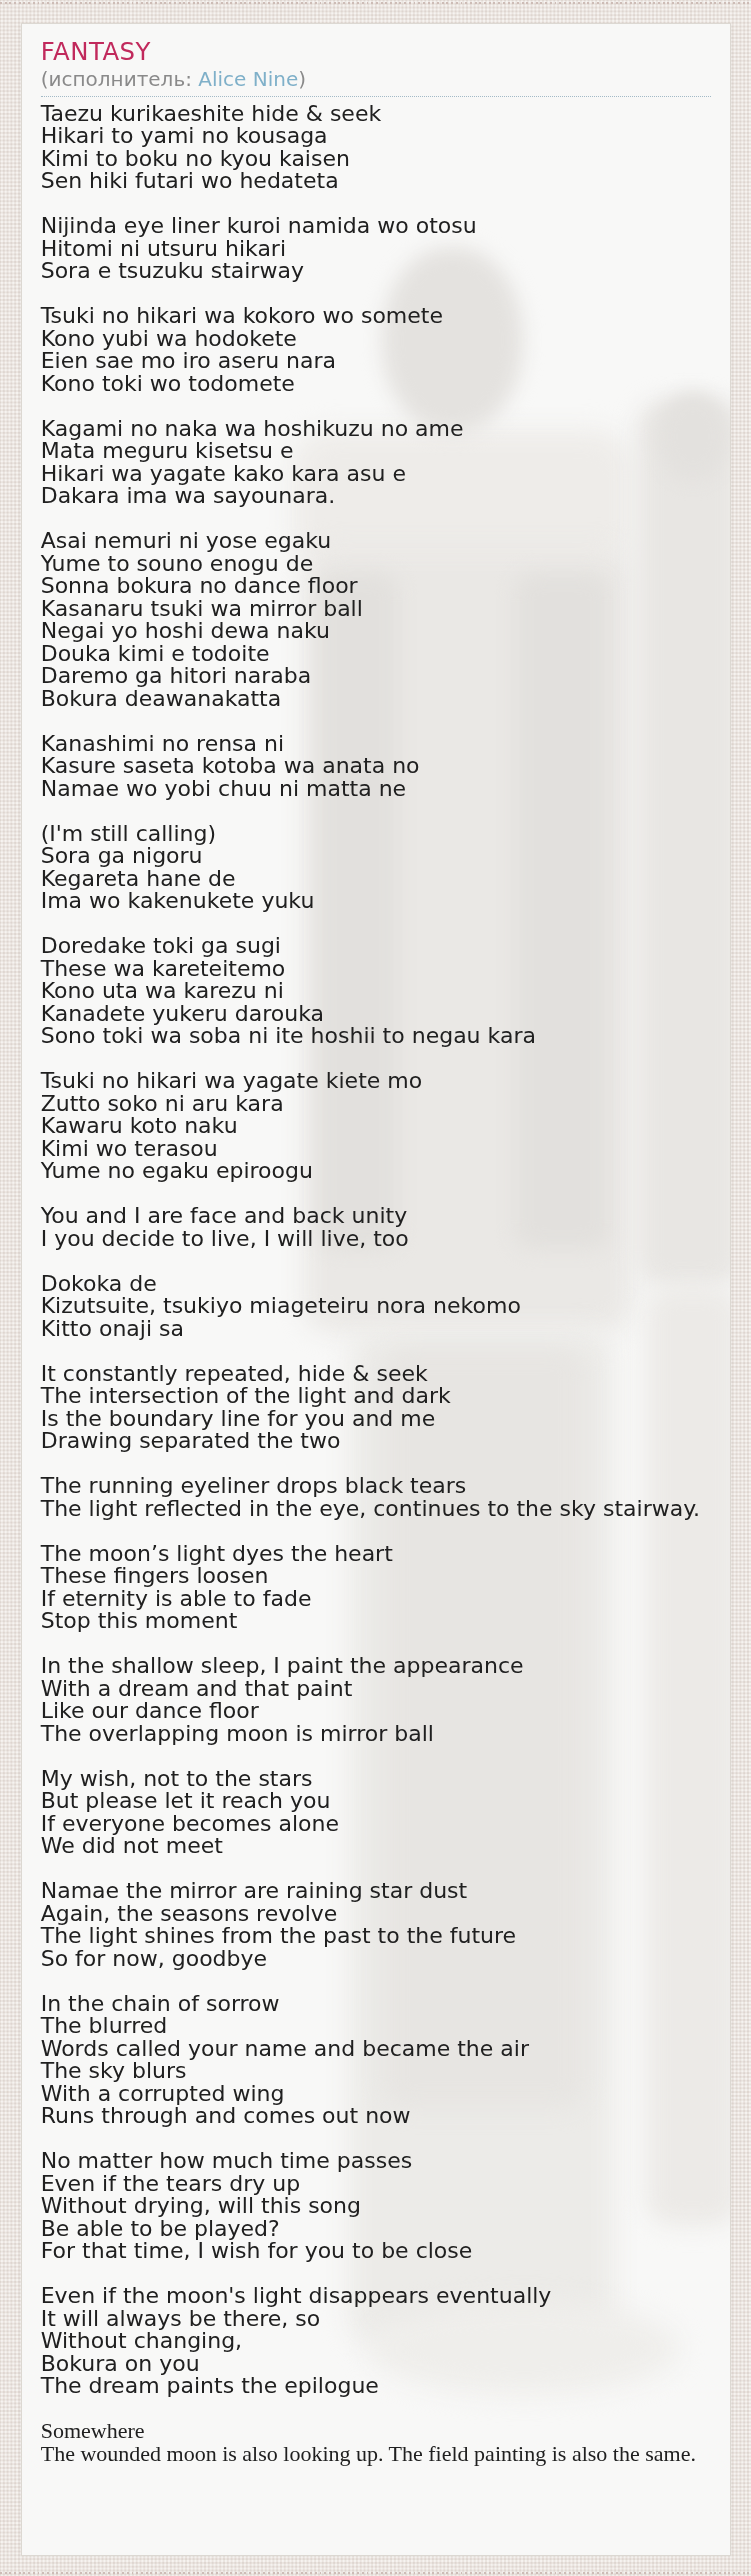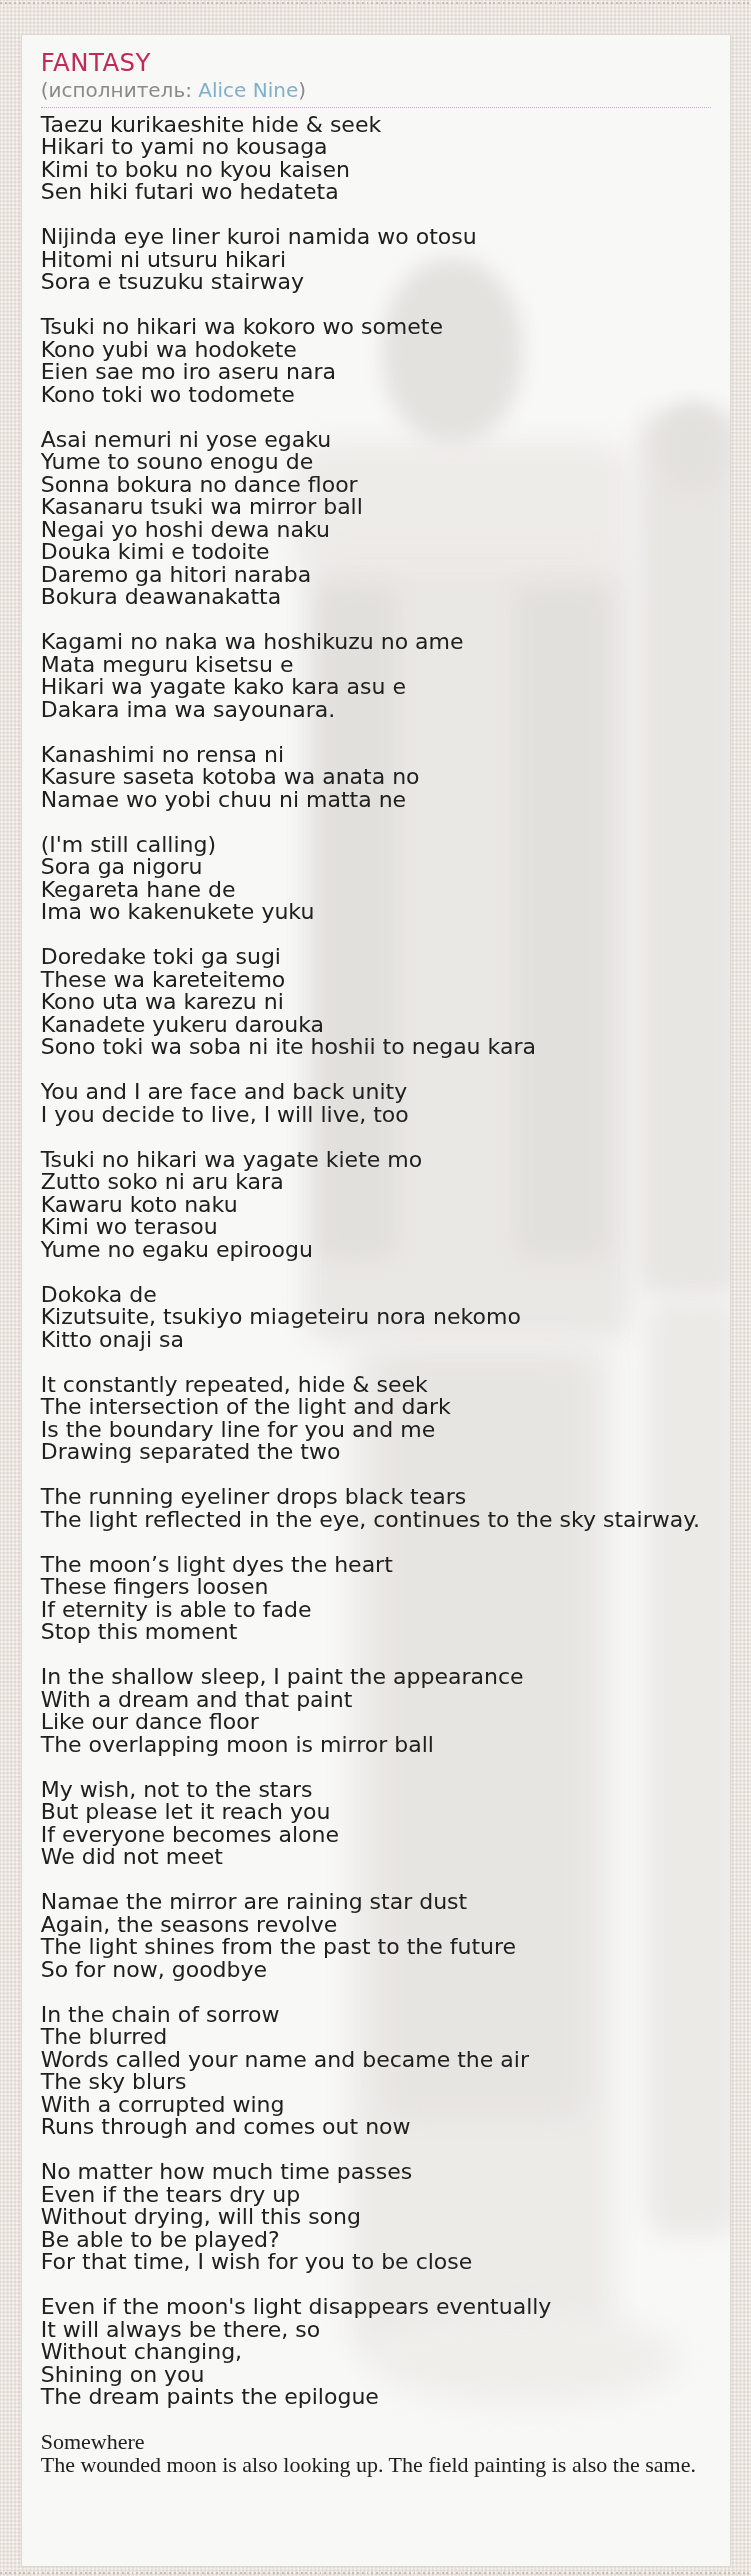--- a/index.html
+++ b/index.html
@@ -26,21 +26,21 @@
     left: 0; right: 0;
     height: 1.9px;
     background: repeating-linear-gradient(90deg, #cdbcb6 0 1.9px, transparent 1.9px 4.7px);
   }
   .page::before { top: 1.9px; }
   .page::after  { bottom: 1.9px; }
 
   .card {
     position: absolute;
     left: 20.7px;
-    top: 34px;
+    top: 23px;
     width: 710px;
     height: 2533px;
     box-sizing: border-box;
     background: var(--card-bg, #f8f8f7);
     border: 0.9px solid var(--card-border, #dcd8d2);
     box-shadow: 0 0.9px 2.8px rgba(0,0,0,0.06);
   }
 
   
   .photo-layer {
@@ -116,36 +116,36 @@
       <div class="ph ph-floor"></div>
     </div>
 
     <div class="content">
       <h1 class="title">FANTASY</h1>
       <div class="artist"><span>(исполнитель: </span><a class="artist-link">Alice Nine</a><span>)</span></div>
       <div class="lyrics">
           <p class="stanza"><span>Taezu kurikaeshite hide &amp; seek</span><br><span>Hikari to yami no kousaga</span><br><span>Kimi to boku no kyou kaisen</span><br><span>Sen hiki futari wo hedateta</span></p>
           <p class="stanza"><span>Nijinda eye liner kuroi namida wo otosu</span><br><span>Hitomi ni utsuru hikari</span><br><span>Sora e tsuzuku stairway</span></p>
           <p class="stanza"><span>Tsuki no hikari wa kokoro wo somete</span><br><span>Kono yubi wa hodokete</span><br><span>Eien sae mo iro aseru nara</span><br><span>Kono toki wo todomete</span></p>
+          <p class="stanza"><span>Kagami no naka wa hoshikuzu no ame</span><br><span>Mata meguru kisetsu e</span><br><span>Hikari wa yagate kako kara asu e</span><br><span>Dakara ima wa sayounara.</span></p>
           <p class="stanza"><span>Asai nemuri ni yose egaku</span><br><span>Yume to souno enogu de</span><br><span>Sonna bokura no dance floor</span><br><span>Kasanaru tsuki wa mirror ball</span><br><span>Negai yo hoshi dewa naku</span><br><span>Douka kimi e todoite</span><br><span>Daremo ga hitori naraba</span><br><span>Bokura deawanakatta</span></p>
-          <p class="stanza"><span>Kagami no naka wa hoshikuzu no ame</span><br><span>Mata meguru kisetsu e</span><br><span>Hikari wa yagate kako kara asu e</span><br><span>Dakara ima wa sayounara.</span></p>
           <p class="stanza"><span>Kanashimi no rensa ni</span><br><span>Kasure saseta kotoba wa anata no</span><br><span>Namae wo yobi chuu ni matta ne</span></p>
           <p class="stanza"><span>(I'm still calling)</span><br><span>Sora ga nigoru</span><br><span>Kegareta hane de</span><br><span>Ima wo kakenukete yuku</span></p>
           <p class="stanza"><span>Doredake toki ga sugi</span><br><span>These wa kareteitemo</span><br><span>Kono uta wa karezu ni</span><br><span>Kanadete yukeru darouka</span><br><span>Sono toki wa soba ni ite hoshii to negau kara</span></p>
+          <p class="stanza"><span>Tsuki no hikari wa yagate kiete mo</span><br><span>Zutto soko ni aru kara</span><br><span>Kawaru koto naku</span><br><span>Kimi wo terasou</span><br><span>Yume no egaku epiroogu</span></p>
           <p class="stanza"><span>You and I are face and back unity</span><br><span>I you decide to live, I will live, too</span></p>
-          <p class="stanza"><span>Tsuki no hikari wa yagate kiete mo</span><br><span>Zutto soko ni aru kara</span><br><span>Kawaru koto naku</span><br><span>Kimi wo terasou</span><br><span>Yume no egaku epiroogu</span></p>
           <p class="stanza"><span>Dokoka de</span><br><span>Kizutsuite, tsukiyo miageteiru nora nekomo</span><br><span>Kitto onaji sa</span></p>
           <p class="stanza"><span>It constantly repeated, hide &amp; seek</span><br><span>The intersection of the light and dark</span><br><span>Is the boundary line for you and me</span><br><span>Drawing separated the two</span></p>
           <p class="stanza"><span>The running eyeliner drops black tears</span><br><span>The light reflected in the eye, continues to the sky stairway.</span></p>
           <p class="stanza"><span>The moon’s light dyes the heart</span><br><span>These fingers loosen</span><br><span>If eternity is able to fade</span><br><span>Stop this moment</span></p>
           <p class="stanza"><span>In the shallow sleep, I paint the appearance</span><br><span>With a dream and that paint</span><br><span>Like our dance floor</span><br><span>The overlapping moon is mirror ball</span></p>
           <p class="stanza"><span>My wish, not to the stars</span><br><span>But please let it reach you</span><br><span>If everyone becomes alone</span><br><span>We did not meet</span></p>
           <p class="stanza"><span>Namae the mirror are raining star dust</span><br><span>Again, the seasons revolve</span><br><span>The light shines from the past to the future</span><br><span>So for now, goodbye</span></p>
           <p class="stanza"><span>In the chain of sorrow</span><br><span>The blurred</span><br><span>Words called your name and became the air</span><br><span>The sky blurs</span><br><span>With a corrupted wing</span><br><span>Runs through and comes out now</span></p>
           <p class="stanza"><span>No matter how much time passes</span><br><span>Even if the tears dry up</span><br><span>Without drying, will this song</span><br><span>Be able to be played?</span><br><span>For that time, I wish for you to be close</span></p>
-          <p class="stanza"><span>Even if the moon's light disappears eventually</span><br><span>It will always be there, so</span><br><span>Without changing,</span><br><span>Shining on you</span><br><span>The dream paints the epilogue</span></p>
+          <p class="stanza"><span>Even if the moon's light disappears eventually</span><br><span>It will always be there, so</span><br><span>Without changing,</span><br><span>Bokura on you</span><br><span>The dream paints the epilogue</span></p>
           <p class="stanza"><span>Somewhere</span><br><span>The wounded moon is also looking up. The field painting is also the same.</span></p>
         </div>
     </div>
 
   </div>
 </div>
 
 
 </body></html>

